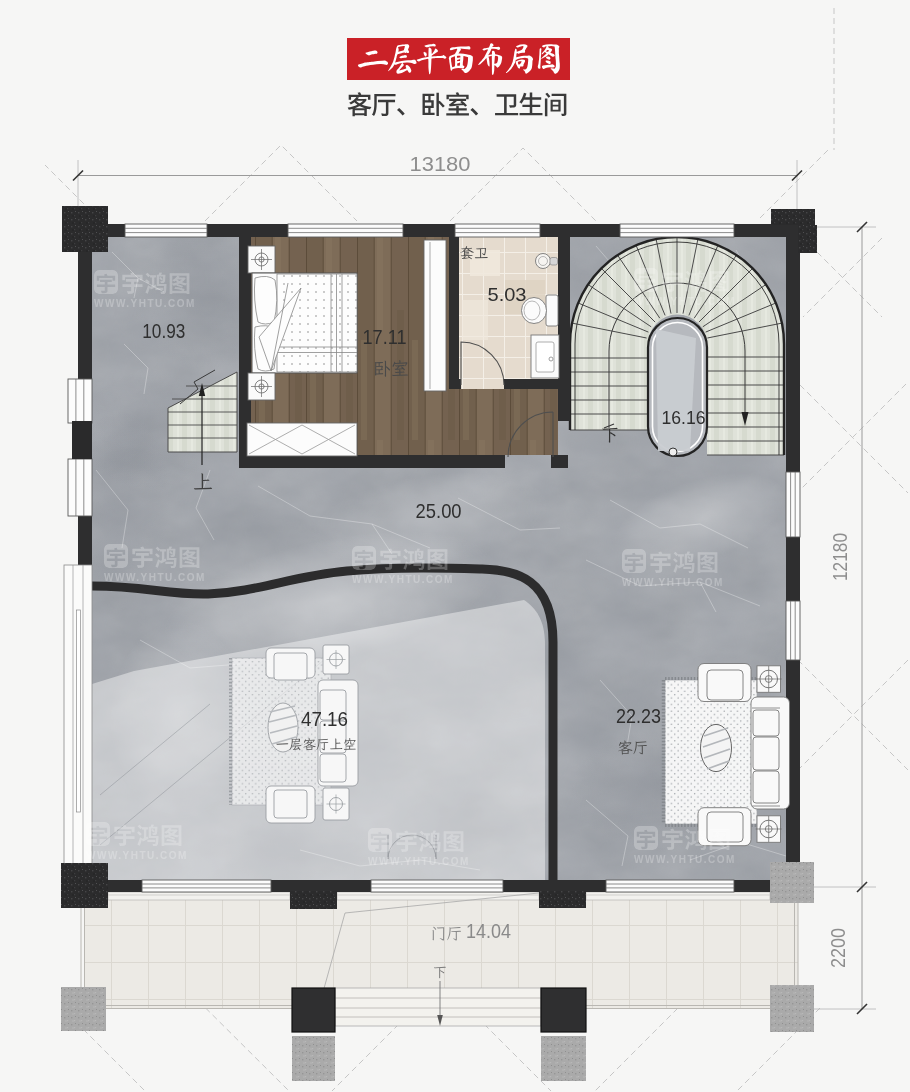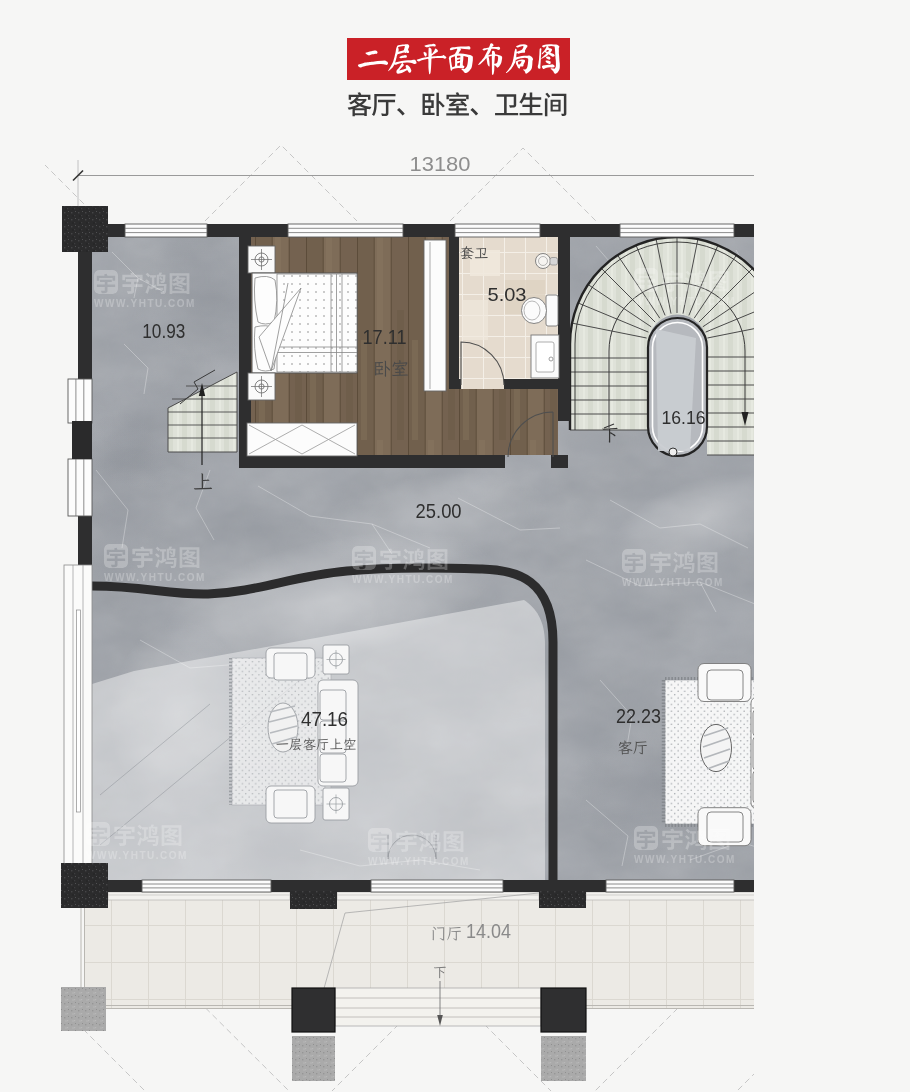--- a/index.html
+++ b/index.html
@@ -1,12 +1,12 @@
 <!DOCTYPE html>
-<html><head><meta charset="utf-8"><title>二层平面布局图</title><style>html,body{margin:0;padding:0;background:#f6f6f5;}#page{position:relative;width:754px;height:1092px;overflow:hidden;font-family:"Liberation Sans",sans-serif;}</style></head><body>
+<html><head><meta charset="utf-8"><title>二层平面布局图</title><style>html,body{margin:0;padding:0;background:#f6f6f5;}#page{position:relative;width:910px;height:1092px;overflow:hidden;font-family:"Liberation Sans",sans-serif;}</style></head><body>
 <div id="page"><svg xmlns="http://www.w3.org/2000/svg" width="910" height="1092" viewBox="0 0 910 1092">
       <defs>
 <pattern id="wood" width="51" height="220" patternUnits="userSpaceOnUse">
  <rect width="51" height="220" fill="#796754"></rect>
  <rect x="0" width="17" height="220" fill="#71604d"></rect>
  <rect x="17" width="17" height="220" fill="#7e6c58"></rect>
  <rect x="34" width="17" height="220" fill="#746250"></rect>
  <rect x="0" width="1" height="220" fill="#5c4c3a"></rect>
  <rect x="16.7" width="1" height="220" fill="#5c4c3a"></rect>
  <rect x="33.7" width="1" height="220" fill="#5c4c3a"></rect>

